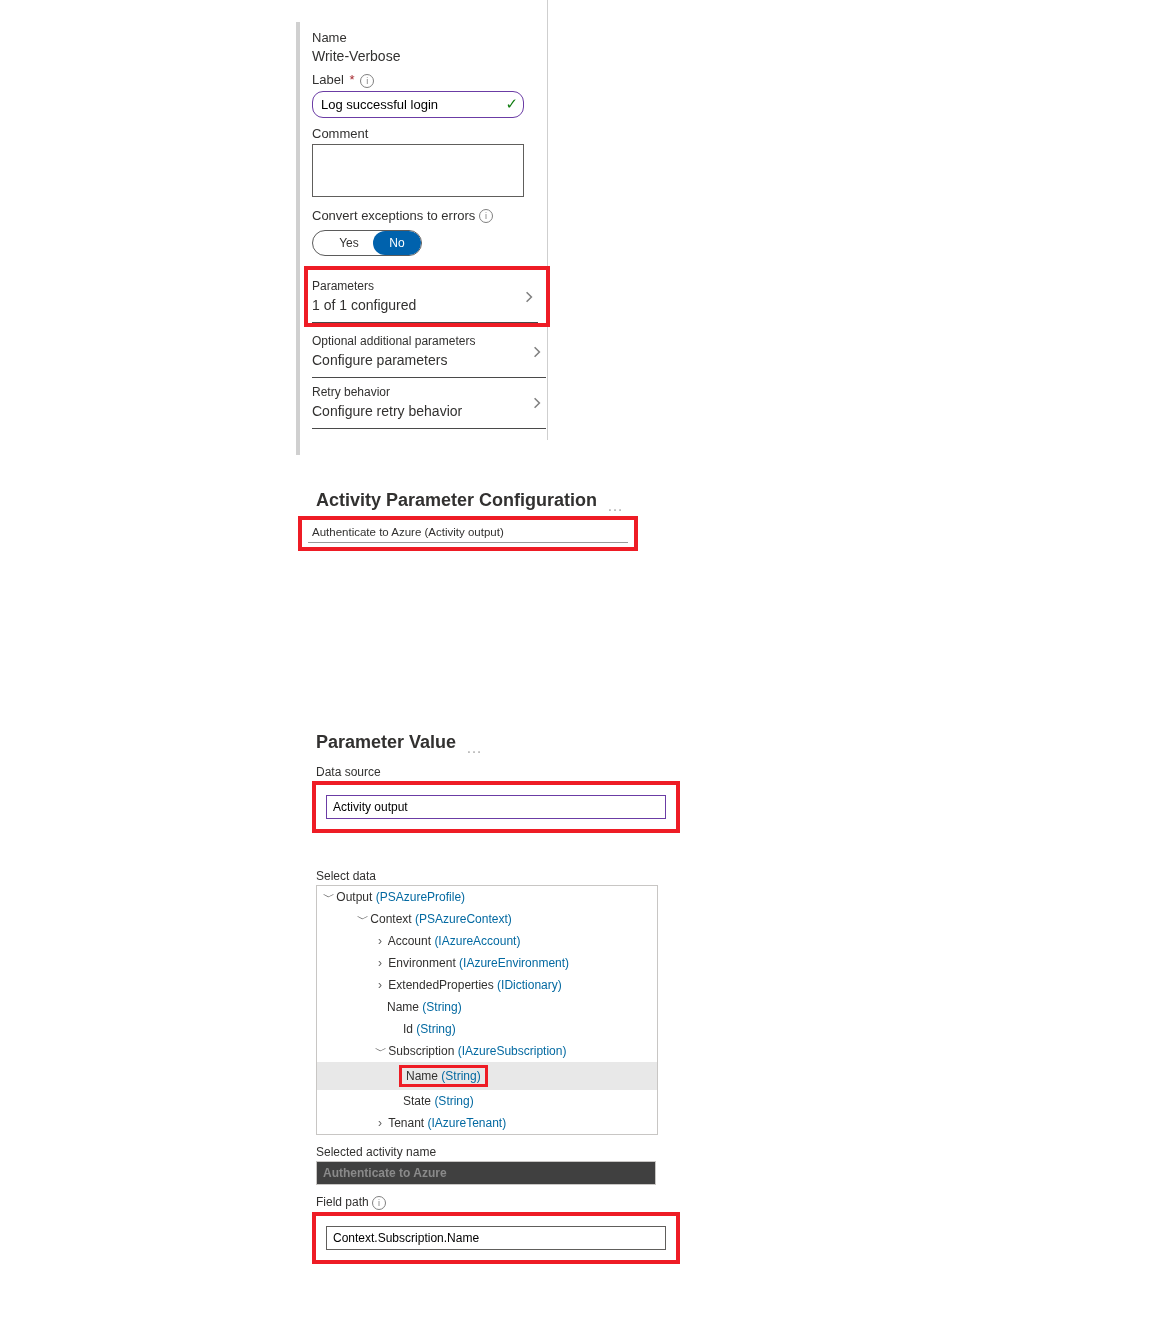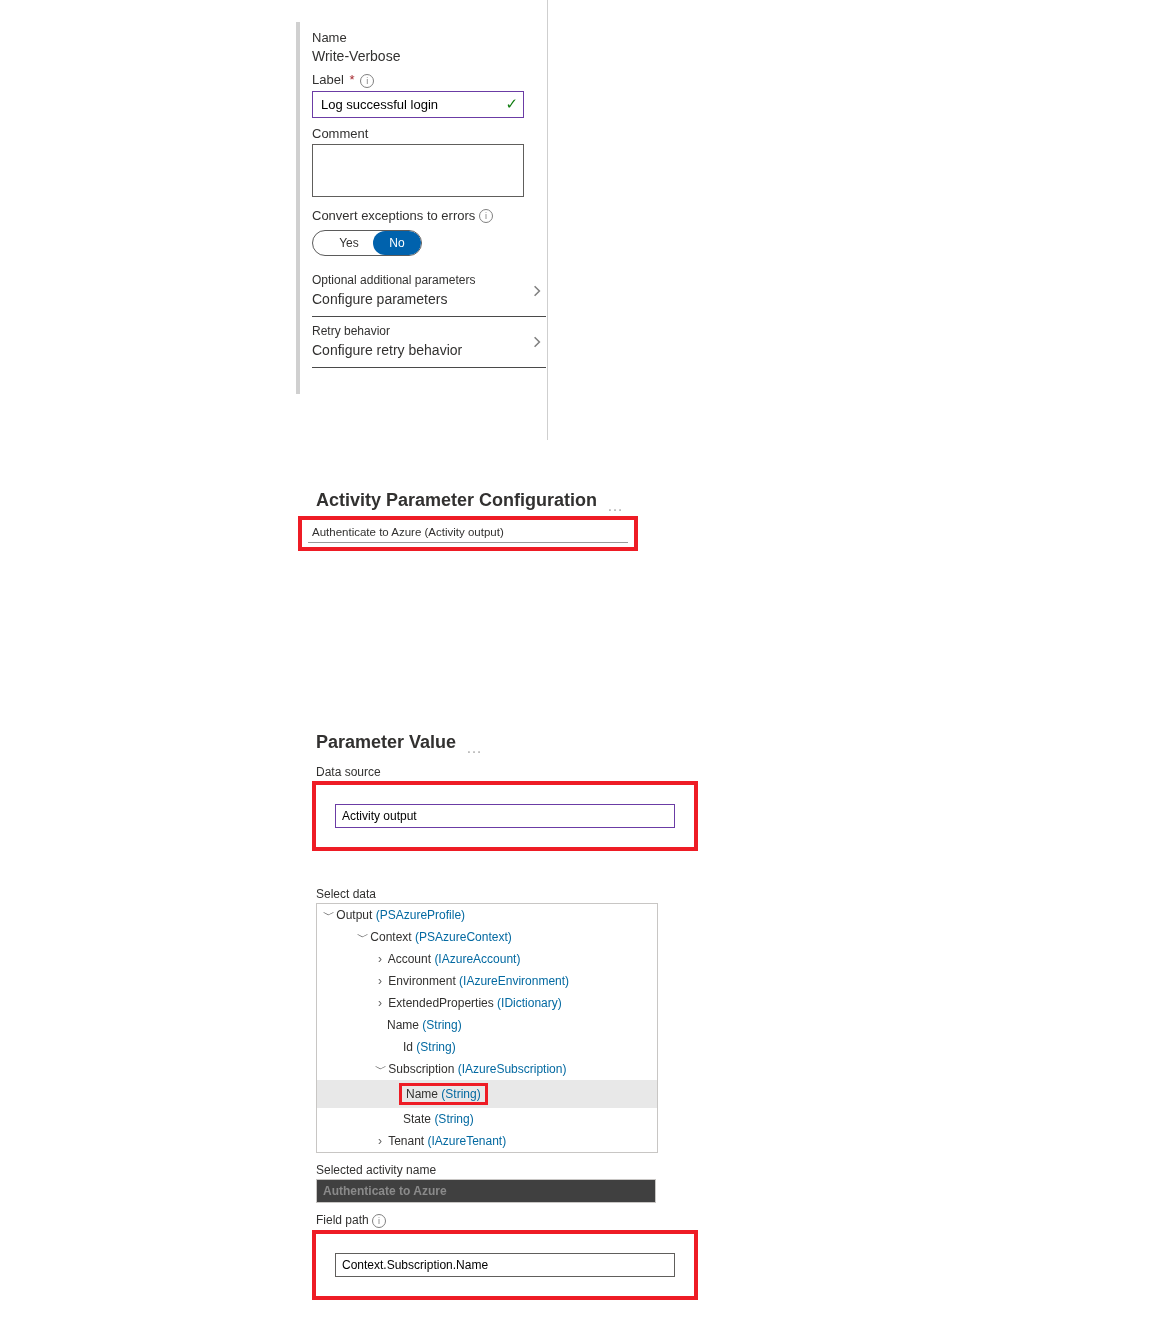--- a/index.html
+++ b/index.html
@@ -35,21 +35,21 @@
     .label-txt { font-size: 13px; color: #323130; margin: 8px 0 3px 0; }
     .value-flat { font-size: 14px; color: #323130; margin: 0 0 8px 0; }
     .input-box {
       width: 212px;
       border: 1px solid #605e5c;
       font-size: 13px;
       padding: 5px 8px;
       box-sizing: border-box;
       background: #fff;
     }
-    .input-box.purple { border-color: #6b3ca5; outline: none; }
+    .input-box.purple { border-color: #6b3ca5; outline: none; border-radius: 11px; }
     .input-wrap { position: relative; width: 212px; }
     .input-check {
       position: absolute;
       right: 6px;
       top: 50%;
       transform: translateY(-50%);
       color: #107c10;
       font-size: 15px;
     }
     .req-star { color: #a4262c; margin: 0 2px; }
@@ -168,21 +168,21 @@
       box-sizing: border-box;
       background: #fff;
     }
     .full-input.readonly {
       background: #404040;
       color: #8a8a8a;
       border-color: #c8c6c4;
       font-weight: bold;
     }
     .full-input.purple { border-color: #6b3ca5; }
-    .red-wrap { border: 4px solid #ee1c25; padding: 19px; width: fit-content; margin-left: -4px; }
+    .red-wrap { border: 4px solid #ee1c25; padding: 10px; width: fit-content; margin-left: -4px; }
 
     
     .tree {
       border: 1px solid #c8c6c4;
       width: 340px;
       font-size: 12px;
       color: #323130;
     }
     .tree-row {
       padding: 3px 0 3px 0;
@@ -233,20 +233,29 @@
         <span>Convert exceptions to errors</span>
         <span class="help-icon">i</span>
       </div>
       <div class="toggle-wrap">
         <div class="toggle-item yes">Yes</div>
         <div class="toggle-item no">No</div>
       </div>
 
       <div style="height:10px"></div>
 
+      <div class="red-box" style="margin-left:-8px;padding:2px 4px 0 4px;">
+        <div class="sub-group">
+          <div class="sg-title">Parameters</div>
+          <div class="sg-value">1 of 1 configured</div>
+          <svg class="chev" width="10" height="12" viewBox="0 0 6 10">
+              <path d="M1 1 L5 5 L1 9" fill="none" stroke="#808080" stroke-width="1.3"></path>
+            </svg>
+        </div>
+      </div>
 
       <div class="sub-group">
         <div class="sg-title">Optional additional parameters</div>
         <div class="sg-value">Configure parameters</div>
         <svg class="chev" width="10" height="12" viewBox="0 0 6 10">
             <path d="M1 1 L5 5 L1 9" fill="none" stroke="#808080" stroke-width="1.3"></path>
           </svg>
       </div>
 
       <div class="sub-group">

